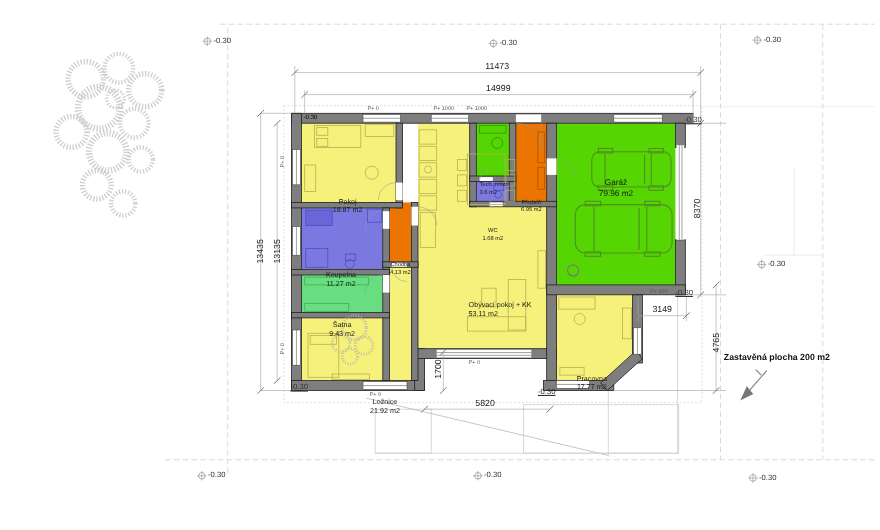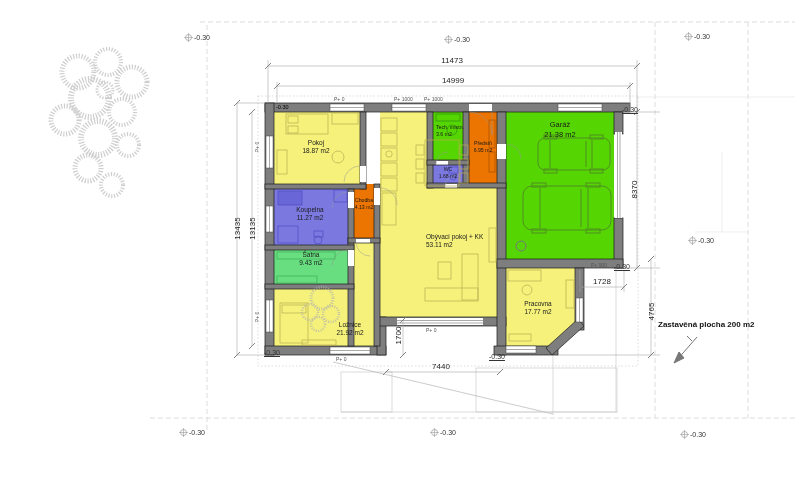--- a/index.html
+++ b/index.html
@@ -1,19 +1,19 @@
 <!DOCTYPE html>
 <html><head>
 <meta charset="utf-8">
 <style>
   html,body{margin:0;padding:0;background:#fff;}
   .canvas{position:relative;width:800px;height:482px;background:#ffffff;overflow:hidden;
           font-family:"Liberation Sans",sans-serif;}
   .canvas svg{position:absolute;left:0;top:0;}
-  .lbl{position:absolute;color:#1a1a1a;text-align:center;line-height:1.3;}
+  .lbl{position:absolute;color:#1a1a1a;text-align:center;line-height:1.3;margin-top:41px;}
   .lbl span{display:block;}
   .rl{font-size:6.5px;}
   .rl.small{font-size:5.2px;}
   .rl.left{text-align:left;}
   .rl.big{font-size:7.5px;}
   .dim{position:absolute;width:44px;height:9px;font-size:8px;color:#222;text-align:center;white-space:nowrap;}
   .rot{transform:rotate(-90deg);transform-origin:center center;}
   .elev{position:absolute;display:flex;align-items:center;gap:1px;font-size:7px;color:#333;white-space:nowrap;}
   .elev.u .v{text-decoration:underline;}
   .elev .ic{width:9px;height:9px;display:inline-block;}
@@ -345,35 +345,35 @@
 <div class="lbl rl small" style="left:430px;top:166px;width:36px;">
   <span>WC</span>
       <span>1.68 m2</span>
     </div>
 <div class="lbl rl small" style="left:463px;top:140px;width:40px;">
   <span>Předsíň</span>
       <span>6.95 m2</span>
     </div>
 <div class="lbl rl big" style="left:520px;top:120px;width:80px;">
   <span>Garáž</span>
-      <span>21.38 m2</span>
+      <span>79.96 m2</span>
     </div>
 <div class="lbl rl" style="left:505px;top:300px;width:66px;">
   <span>Pracovna</span>
       <span>17.77 m2</span>
     </div>
 
 <div class="dim" style="left:430px;top:56px;">11473</div>
 <div class="dim" style="left:431px;top:76px;">14999</div>
 <div class="dim rot" style="left:215px;top:224px;">13435</div>
 <div class="dim rot" style="left:230px;top:224px;">13135</div>
 <div class="dim rot" style="left:612px;top:185px;">8370</div>
 <div class="dim rot" style="left:629px;top:307px;">4765</div>
-<div class="dim" style="left:580px;top:277px;">1728</div>
-<div class="dim" style="left:419px;top:362px;">7440</div>
+<div class="dim" style="left:580px;top:277px;">3149</div>
+<div class="dim" style="left:419px;top:362px;">5820</div>
 <div class="dim rot" style="left:376px;top:331px;">1700</div>
 
 <div class="elev" style="left:184px;top:33px;">
   <span class="ic">
         <svg width="9" height="9">
           <circle cx="4.5" cy="4.5" r="3" fill="none" stroke="#9a9a9a" stroke-width="0.7"></circle>
           <line x1="4.5" y1="0" x2="4.5" y2="9" stroke="#9a9a9a" stroke-width="0.6"></line>
           <line x1="0" y1="4.5" x2="9" y2="4.5" stroke="#9a9a9a" stroke-width="0.6"></line>
         </svg>
       </span>

